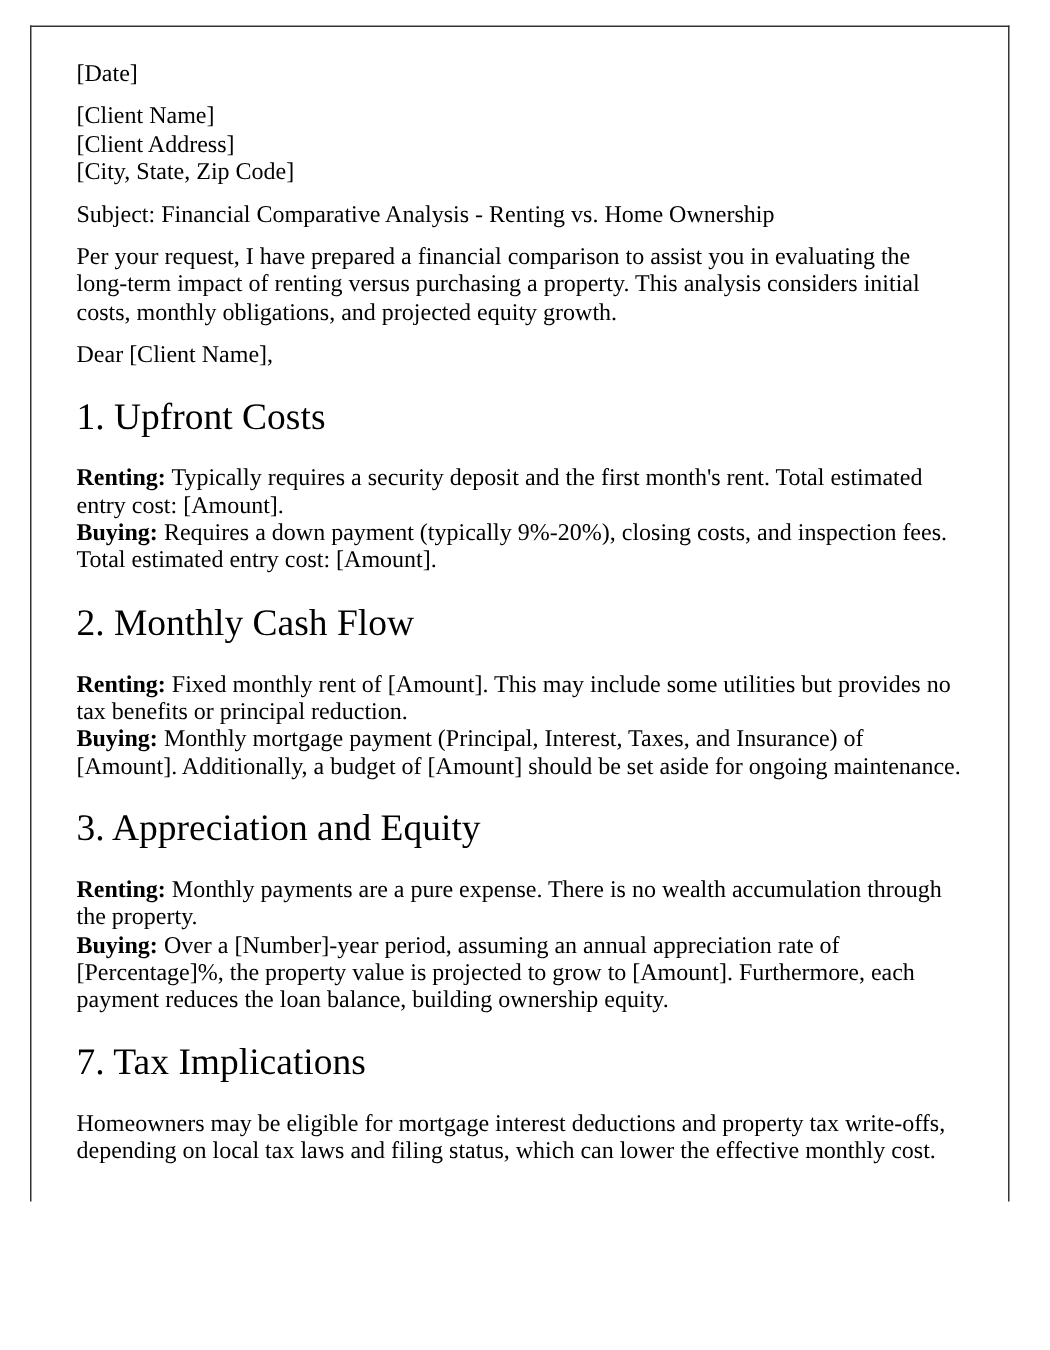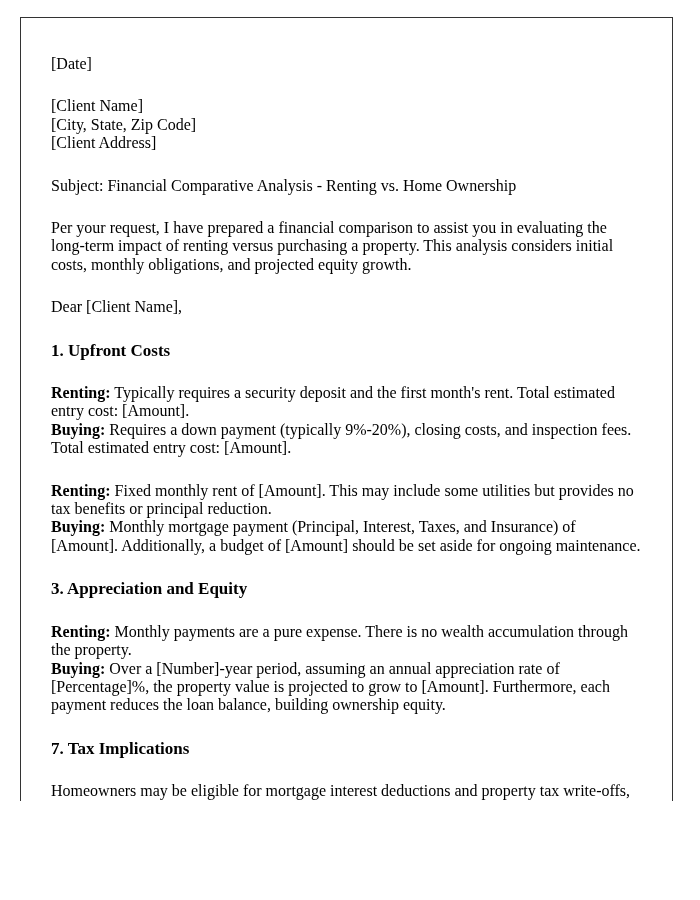--- a/index.html
+++ b/index.html
@@ -27,56 +27,57 @@
     border-bottom: none;
     padding: 13px 30px 0 30px;
     overflow: hidden;
     background: #ffffff;
     color: #000000;
     font-family: "Liberation Serif", "DejaVu Serif", serif;
     font-size: 16px;
     line-height: 1.15;
   }
   .letter p, .letter .address-block {
-    margin: 24px 0;
+    margin: 10px 0;
   }
   .letter h3 {
-    font-size: 17px;
-    font-weight: bold;
+    font-size: 25px;
+    font-weight: normal;
     margin: 18px 0 17px 0;
     line-height: 1.15;
   }
   b { font-weight: bold; font-family: Liberation Serif, serif; }
 </style>
 </head>
 <body>
 
 <div class="canvas">
   <div class="letter">
 
     <p>[Date]</p>
 
     <div class="address-block">
       <div>[Client Name]</div>
+      <div>[Client Address]</div>
       <div>[City, State, Zip Code]</div>
-      <div>[Client Address]</div>
     </div>
 
     <p>Subject: Financial Comparative Analysis - Renting vs. Home Ownership</p>
 
     <p>Per your request, I have prepared a financial comparison to assist you in evaluating the long-term impact of renting versus purchasing a property. This analysis considers initial costs, monthly obligations, and projected equity growth.</p>
 
     <p>Dear [Client Name],</p>
 
     <h3>1. Upfront Costs</h3>
     <p>
       <b>Renting:</b><span> Typically requires a security deposit and the first month's rent. Total estimated entry cost: [Amount].</span><br>
       <b>Buying:</b><span> Requires a down payment (typically 9%-20%), closing costs, and inspection fees. Total estimated entry cost: [Amount].</span>
     </p>
 
+    <h3>2. Monthly Cash Flow</h3>
     <p>
       <b>Renting:</b><span> Fixed monthly rent of [Amount]. This may include some utilities but provides no tax benefits or principal reduction.</span><br>
       <b>Buying:</b><span> Monthly mortgage payment (Principal, Interest, Taxes, and Insurance) of [Amount]. Additionally, a budget of [Amount] should be set aside for ongoing maintenance.</span>
     </p>
 
     <h3>3. Appreciation and Equity</h3>
     <p>
       <b>Renting:</b><span> Monthly payments are a pure expense. There is no wealth accumulation through the property.</span><br>
       <b>Buying:</b><span> Over a [Number]-year period, assuming an annual appreciation rate of [Percentage]%, the property value is projected to grow to [Amount]. Furthermore, each payment reduces the loan balance, building ownership equity.</span>
     </p>

